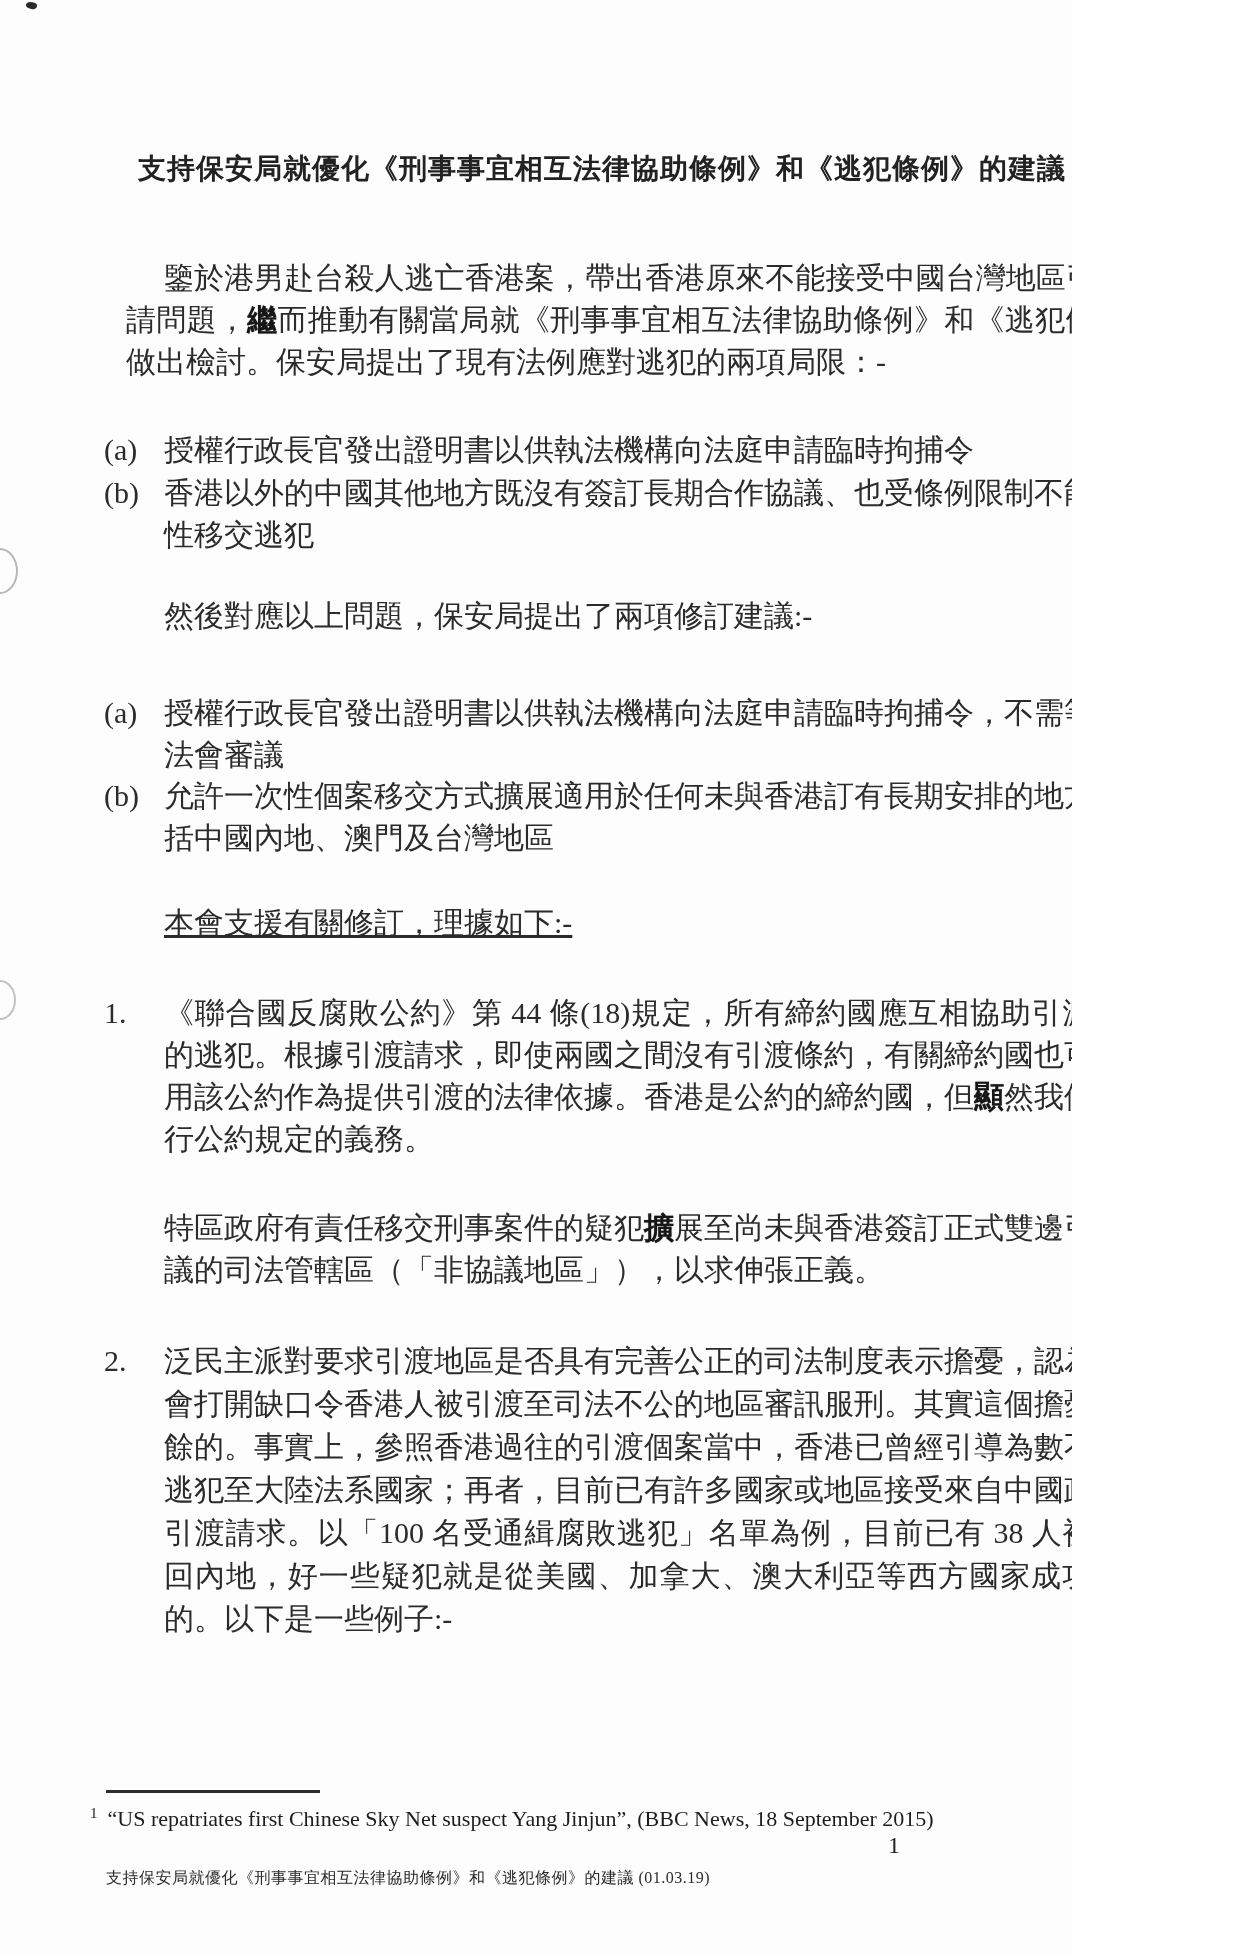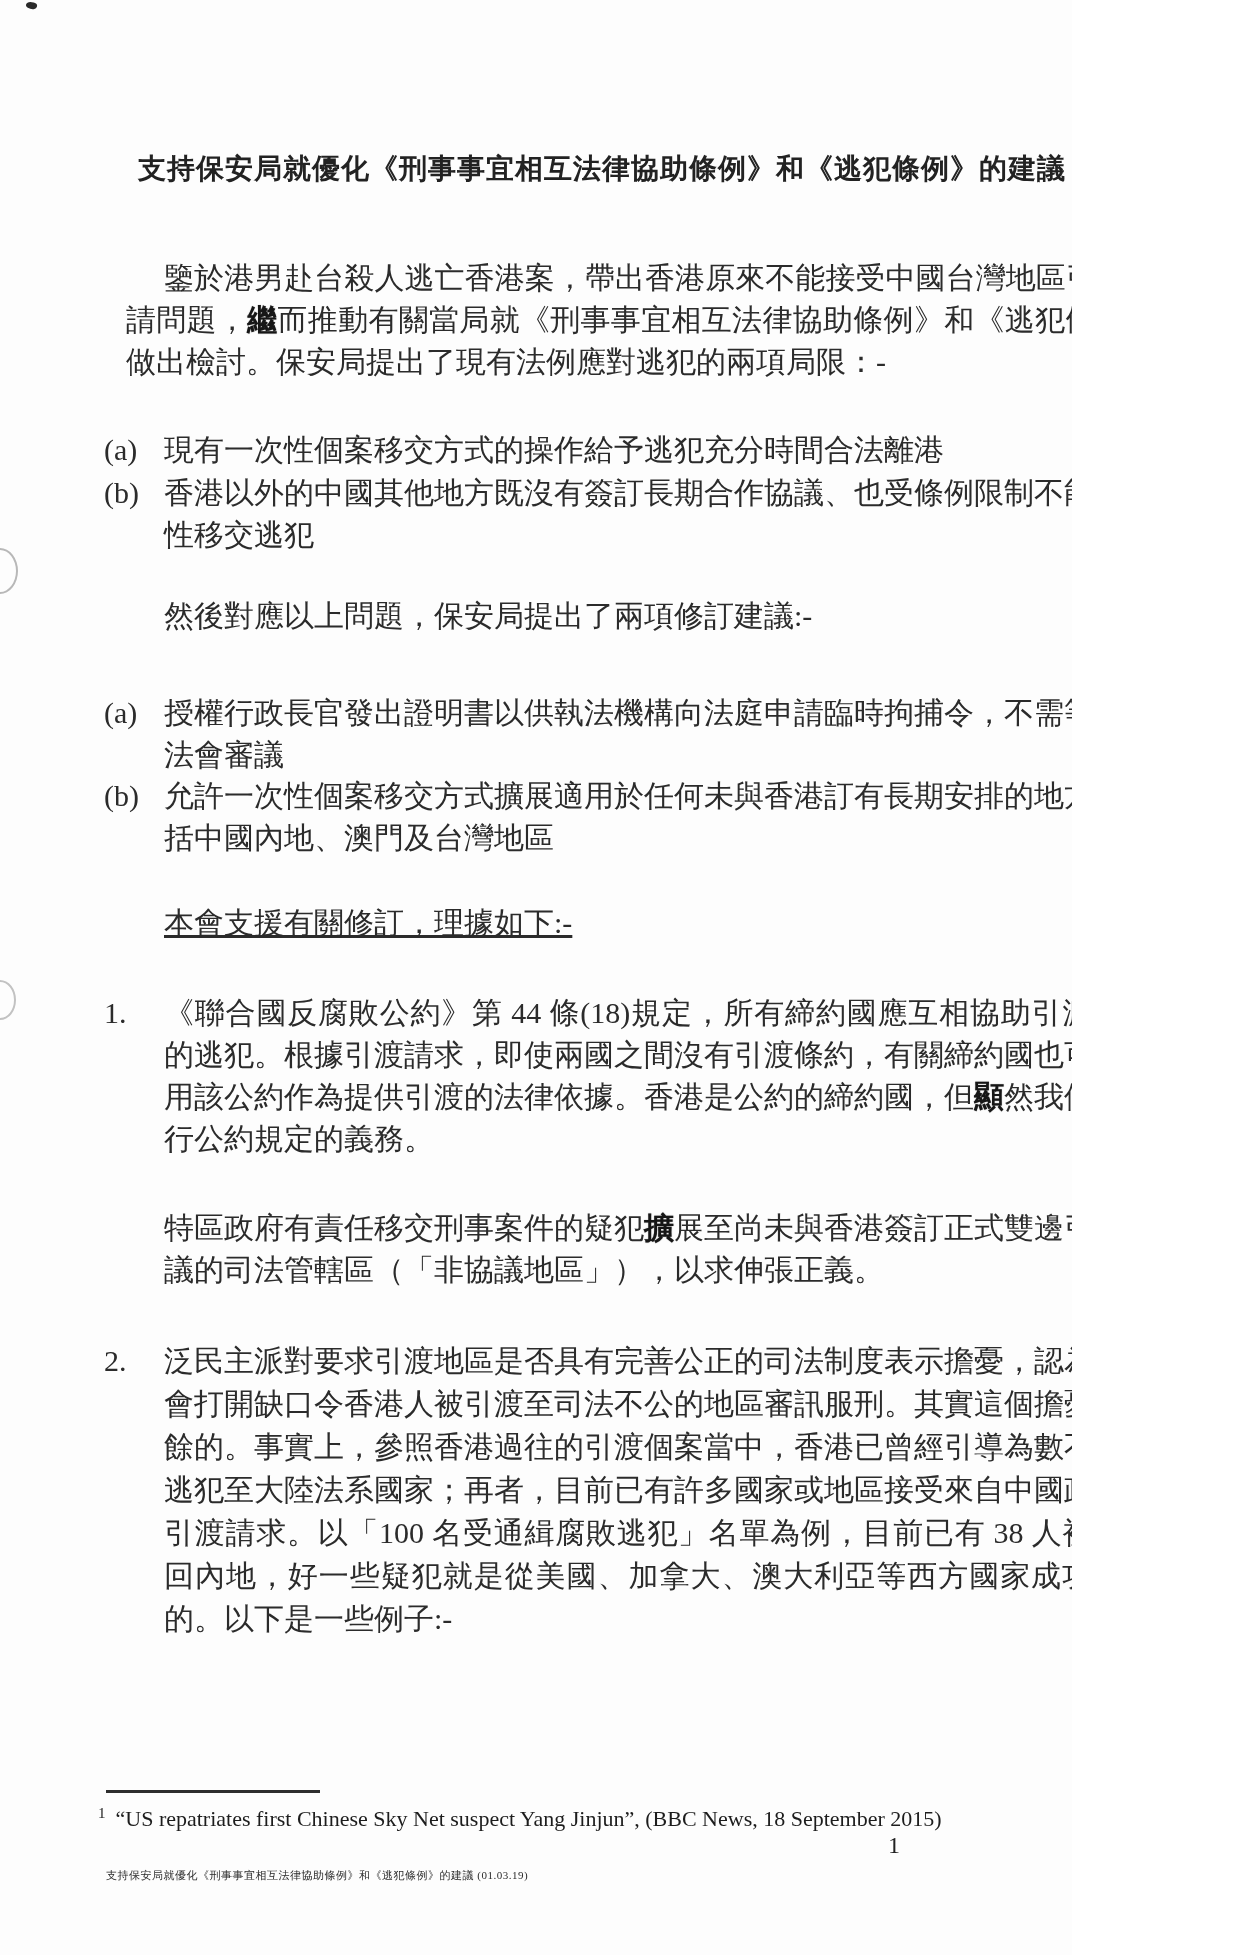--- a/index.html
+++ b/index.html
@@ -64,39 +64,39 @@
   .footnote-rule {
     position: absolute;
     left: 106px;
     top: 1790px;
     width: 214px;
     height: 3px;
     background: #2e2e2e;
   }
   .footnote {
     position: absolute;
-    left: 98px;
+    left: 90px;
     top: 1806px;
     margin: 0;
     font-size: 22px;
     color: #1d1d1d;
     white-space: nowrap;
   }
   .fn-marker {
     font-size: 15px;
     position: relative;
     top: -8px;
     margin-right: 10px;
   }
   .footer-line {
     position: absolute;
     left: 106px;
     top: 1868px;
     margin: 0;
-    font-size: 11px;
+    font-size: 16px;
     letter-spacing: 0.5px;
     color: #2b2b2b;
     white-space: nowrap;
   }
   .page-number {
     position: absolute;
     left: 888px;
     top: 1832px;
     margin: 0;
     font-size: 24px;
@@ -130,21 +130,21 @@
   <div class="speck"></div>
   <div class="arc arc1"></div>
   <div class="arc arc2"></div>
 
   <h1 class="title">支持保安局就優化《刑事事宜相互法律協助條例》和《逃犯條例》的建議</h1>
 
   <p class="block intro"><span>鑒於港男赴台殺人逃亡香港案，帶出香港原來不能接受中國台灣地區引渡申請問題，</span><span class="b">繼</span><span>而推動有關當局就《刑事事宜相互法律協助條例》和《逃犯條例》做出檢討。保安局提出了現有法例應對逃犯的兩項局限：-</span></p>
 
   <div class="block indented lim-a">
     <span class="label">(a)</span>
-    <span>現有一次性個案移交方式的操作給予逃犯充分時間合法離港</span>
+    <span>授權行政長官發出證明書以供執法機構向法庭申請臨時拘捕令</span>
   </div>
   <div class="block indented lim-b">
     <span class="label">(b)</span>
     <span>香港以外的中國其他地方既沒有簽訂長期合作協議、也受條例限制不能一次性移交逃犯</span>
   </div>
 
   <p class="block indented transition">然後對應以上問題，保安局提出了兩項修訂建議:-</p>
 
   <div class="block indented prop-a">
     <span class="label">(a)</span>

